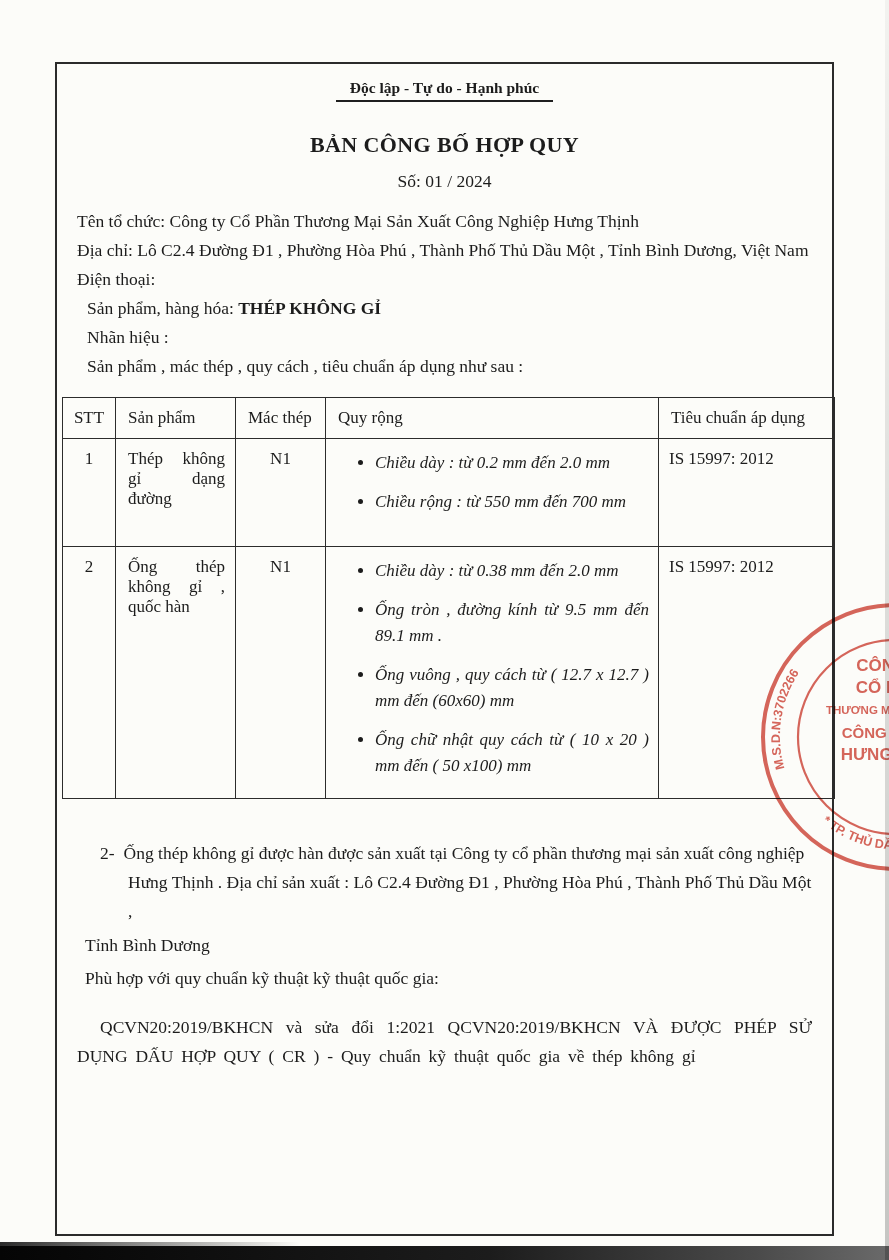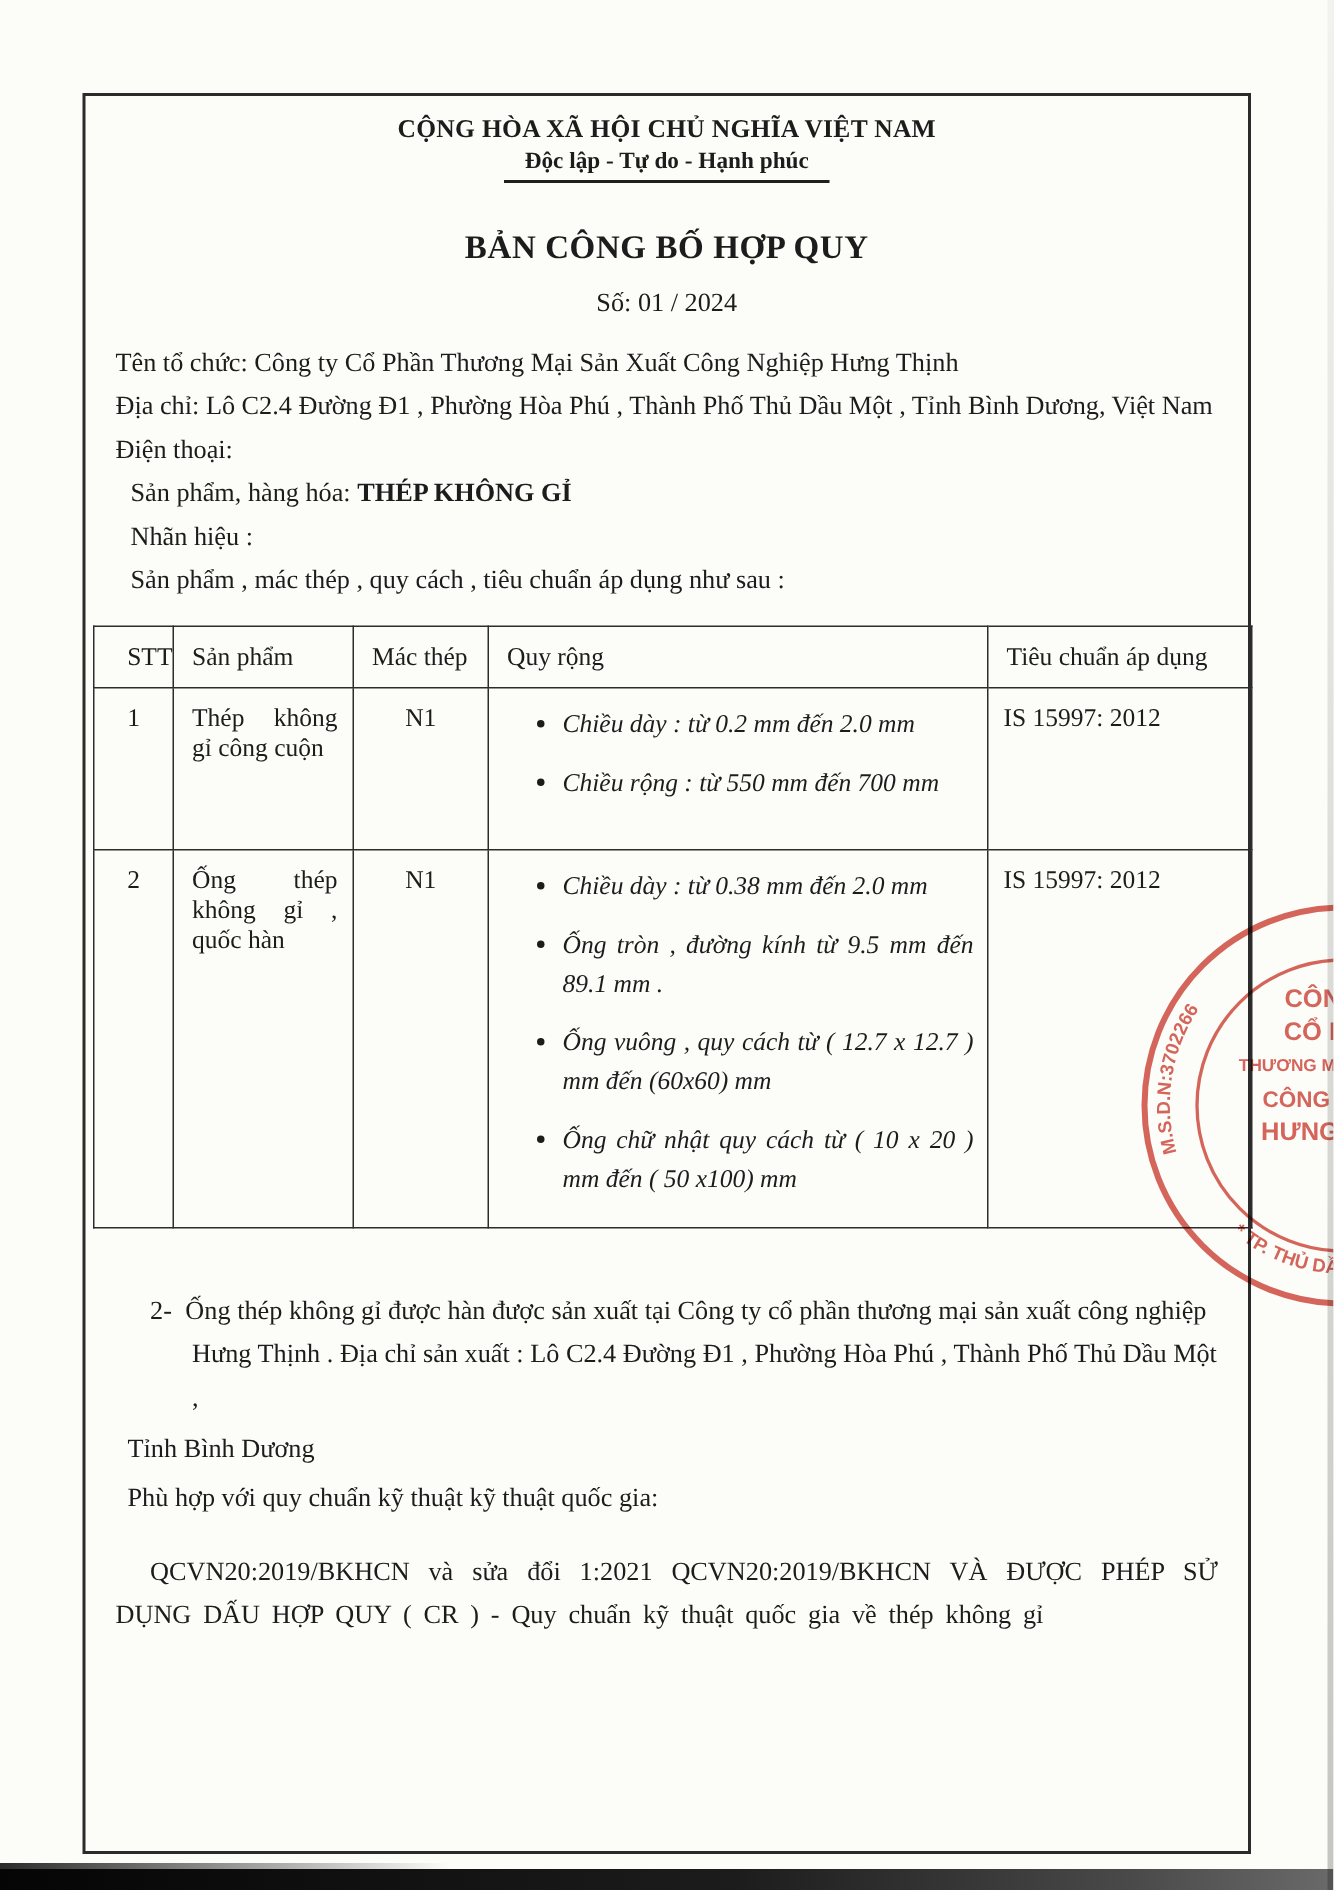--- a/index.html
+++ b/index.html
@@ -28,21 +28,21 @@
   table.spec{
     border-collapse:collapse;table-layout:fixed;
     margin:16px 0 0 -15px;width:772px;
     font-size:17px;
   }
   table.spec th,table.spec td{border:1.6px solid #2c2c2c;}
   table.spec th{
     font-weight:normal;height:40px;text-align:left;
     padding:0 6px 0 12px;vertical-align:middle;
   }
-  table.spec th.c-stt{text-align:right;padding:0;}
+  table.spec th.c-stt{text-align:center;padding:0;}
   table.spec td{vertical-align:top;}
   td.cell-stt{text-align:center;padding-top:10px;}
   td.cell-prod{padding:10px 10px 0 12px;text-align:justify;}
   td.cell-grade{text-align:center;padding-top:10px;}
   td.cell-std{padding:10px 6px 0 10px;}
   ul.specs{list-style:disc;margin:0;padding:10px 8px 0 48px;}
   ul.specs li{margin-bottom:13px;line-height:26px;text-align:justify;font-style:italic;}
   tr.row-1 td{height:96px;}
   tr.row-2 td{height:240px;}
   
@@ -77,21 +77,20 @@
     background:linear-gradient(to bottom,rgba(0,0,0,.04),rgba(0,0,0,.22));
   }
 </style>
 </head>
 <body>
 
 <div class="page">
 
   <div class="frame">
 
-    <div class="nat">CỘNG HÒA XÃ HỘI CHỦ NGHĨA VIỆT NAM</div>
     <div class="motto-wrap">
       <span class="motto">Độc lập - Tự do - Hạnh phúc</span>
     </div>
 
     <div class="title">BẢN CÔNG BỐ HỢP QUY</div>
     <div class="number">Số: 01 / 2024</div>
 
     <div class="doc-text body-block">
       <p>Tên tổ chức: Công ty Cổ Phần Thương Mại Sản Xuất Công Nghiệp Hưng Thịnh</p>
       <p>Địa chỉ: Lô C2.4 Đường Đ1 , Phường Hòa Phú , Thành Phố Thủ Dầu Một , Tỉnh Bình Dương, Việt Nam</p>
@@ -114,21 +113,21 @@
           <th class="c-stt">STT</th>
           <th>Sản phẩm</th>
           <th>Mác thép</th>
           <th>Quy rộng</th>
           <th>Tiêu chuẩn áp dụng</th>
         </tr>
       </thead>
       <tbody>
         <tr class="row-1">
           <td class="cell-stt">1</td>
-          <td class="cell-prod">Thép không gỉ công cuộn</td>
+          <td class="cell-prod">Thép không gỉ dạng đường</td>
           <td class="cell-grade">N1</td>
           <td>
             <ul class="specs">
               <li>Chiều dày : từ 0.2 mm đến 2.0 mm</li>
               <li>Chiều rộng : từ 550 mm đến 700 mm</li>
             </ul>
           </td>
           <td class="cell-std">IS 15997: 2012</td>
         </tr>
         <tr class="row-2">

